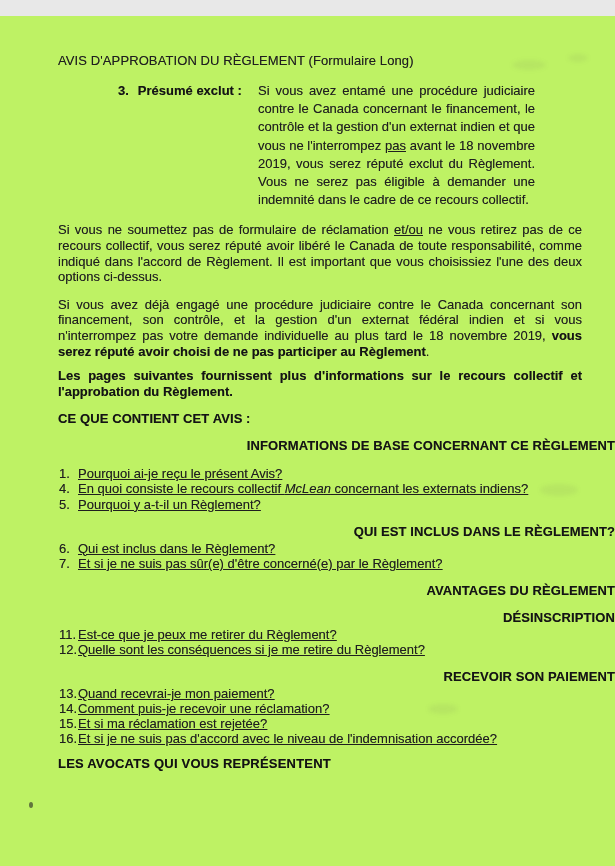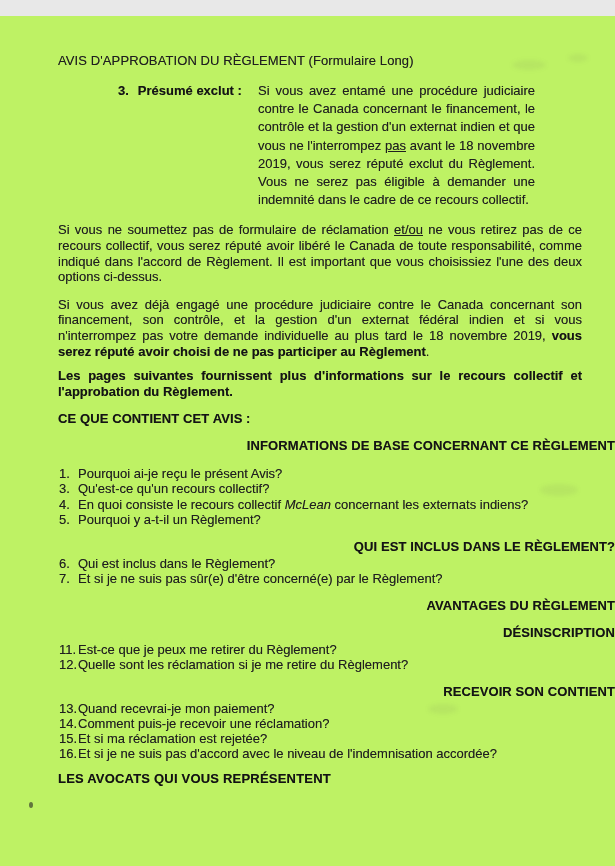--- a/index.html
+++ b/index.html
@@ -27,21 +27,21 @@
 
   .para{margin:13px 0 0 58px;width:524px;text-align:justify;line-height:15.6px;}
   .para.p2{margin-top:12px;}
   .para.p3{margin-top:9px;font-weight:bold;color:#141414;}
 
   .toc-heading{margin:12px 0 0 58px;font-weight:bold;color:#141414;letter-spacing:0.1px;}
   .sec-heading{margin:12px 0 0 58px;font-weight:bold;color:#141414;letter-spacing:0.1px;text-align:right;}
   .sec-heading.first{margin-top:12px;}
   .footer-heading{margin:10px 0 0 58px;font-weight:bold;color:#121212;font-size:13px;letter-spacing:0.2px;}
 
-  .toc-list{margin:2px 0 0 59px;}
+  .toc-list{margin:2px 0 0 59px;text-decoration:underline;}
   .toc-list.spaced{margin-top:13px;}
   .toc-item{line-height:15.1px;width:530px;}
   .toc-item .num{display:inline-block;width:19px;}
 
   .smudge{position:absolute;background:rgba(90,90,90,0.07);border-radius:50%;filter:blur(2px);}
   .smudge.s1{left:512px;top:44px;width:34px;height:10px;}
   .smudge.s2{left:568px;top:38px;width:20px;height:8px;}
   .smudge.s3{left:540px;top:468px;width:38px;height:12px;}
   .smudge.s4{left:428px;top:688px;width:30px;height:10px;}
   .speck{position:absolute;left:29px;top:786px;width:4px;height:6px;background:rgba(35,35,35,0.6);border-radius:50%;}
@@ -76,40 +76,39 @@
     <span>Si vous avez déjà engagé une procédure judiciaire contre le Canada concernant son financement, son contrôle, et la gestion d'un externat fédéral indien et si vous n'interrompez pas votre demande individuelle au plus tard le 18 novembre 2019, </span><b>vous serez réputé avoir choisi de ne pas participer au Règlement</b><span>.</span>
   </div>
 
   <div class="para p3">Les pages suivantes fournissent plus d'informations sur le recours collectif et l'approbation du Règlement.</div>
 
   <div class="toc-heading">CE QUE CONTIENT CET AVIS :</div>
 
   <div class="sec-heading first">INFORMATIONS DE BASE CONCERNANT CE RÈGLEMENT</div>
   <div class="toc-list spaced">
     <div class="toc-item"><span class="num">1.</span><span>Pourquoi ai-je reçu le présent Avis?</span></div>
-    <div class="toc-item"><span class="num">3.</span><span>Qu'est-ce qu'un recours collectif?</span></div>
     <div class="toc-item"><span class="num">4.</span><span>En quoi consiste le recours collectif </span><span class="em">McLean</span><span> concernant les externats indiens?</span></div>
     <div class="toc-item"><span class="num">5.</span><span>Pourquoi y a-t-il un Règlement?</span></div>
   </div>
 
   <div class="sec-heading">QUI EST INCLUS DANS LE RÈGLEMENT?</div>
   <div class="toc-list">
     <div class="toc-item"><span class="num">6.</span><span>Qui est inclus dans le Règlement?</span></div>
     <div class="toc-item"><span class="num">7.</span><span>Et si je ne suis pas sûr(e) d'être concerné(e) par le Règlement?</span></div>
   </div>
 
   <div class="sec-heading">AVANTAGES DU RÈGLEMENT</div>
 
   <div class="sec-heading">DÉSINSCRIPTION</div>
   <div class="toc-list">
     <div class="toc-item"><span class="num">11.</span><span>Est-ce que je peux me retirer du Règlement?</span></div>
-    <div class="toc-item"><span class="num">12.</span><span>Quelle sont les réclamation si je me retire du Règlement?</span></div>
+    <div class="toc-item"><span class="num">12.</span><span>Quelle sont les conséquences si je me retire du Règlement?</span></div>
   </div>
 
-  <div class="sec-heading">RECEVOIR SON CONTIENT</div>
+  <div class="sec-heading">RECEVOIR SON PAIEMENT</div>
   <div class="toc-list">
     <div class="toc-item"><span class="num">13.</span><span>Quand recevrai-je mon paiement?</span></div>
     <div class="toc-item"><span class="num">14.</span><span>Comment puis-je recevoir une réclamation?</span></div>
     <div class="toc-item"><span class="num">15.</span><span>Et si ma réclamation est rejetée?</span></div>
     <div class="toc-item"><span class="num">16.</span><span>Et si je ne suis pas d'accord avec le niveau de l'indemnisation accordée?</span></div>
   </div>
 
   <div class="footer-heading">LES AVOCATS QUI VOUS REPRÉSENTENT</div>
 
 </div>

